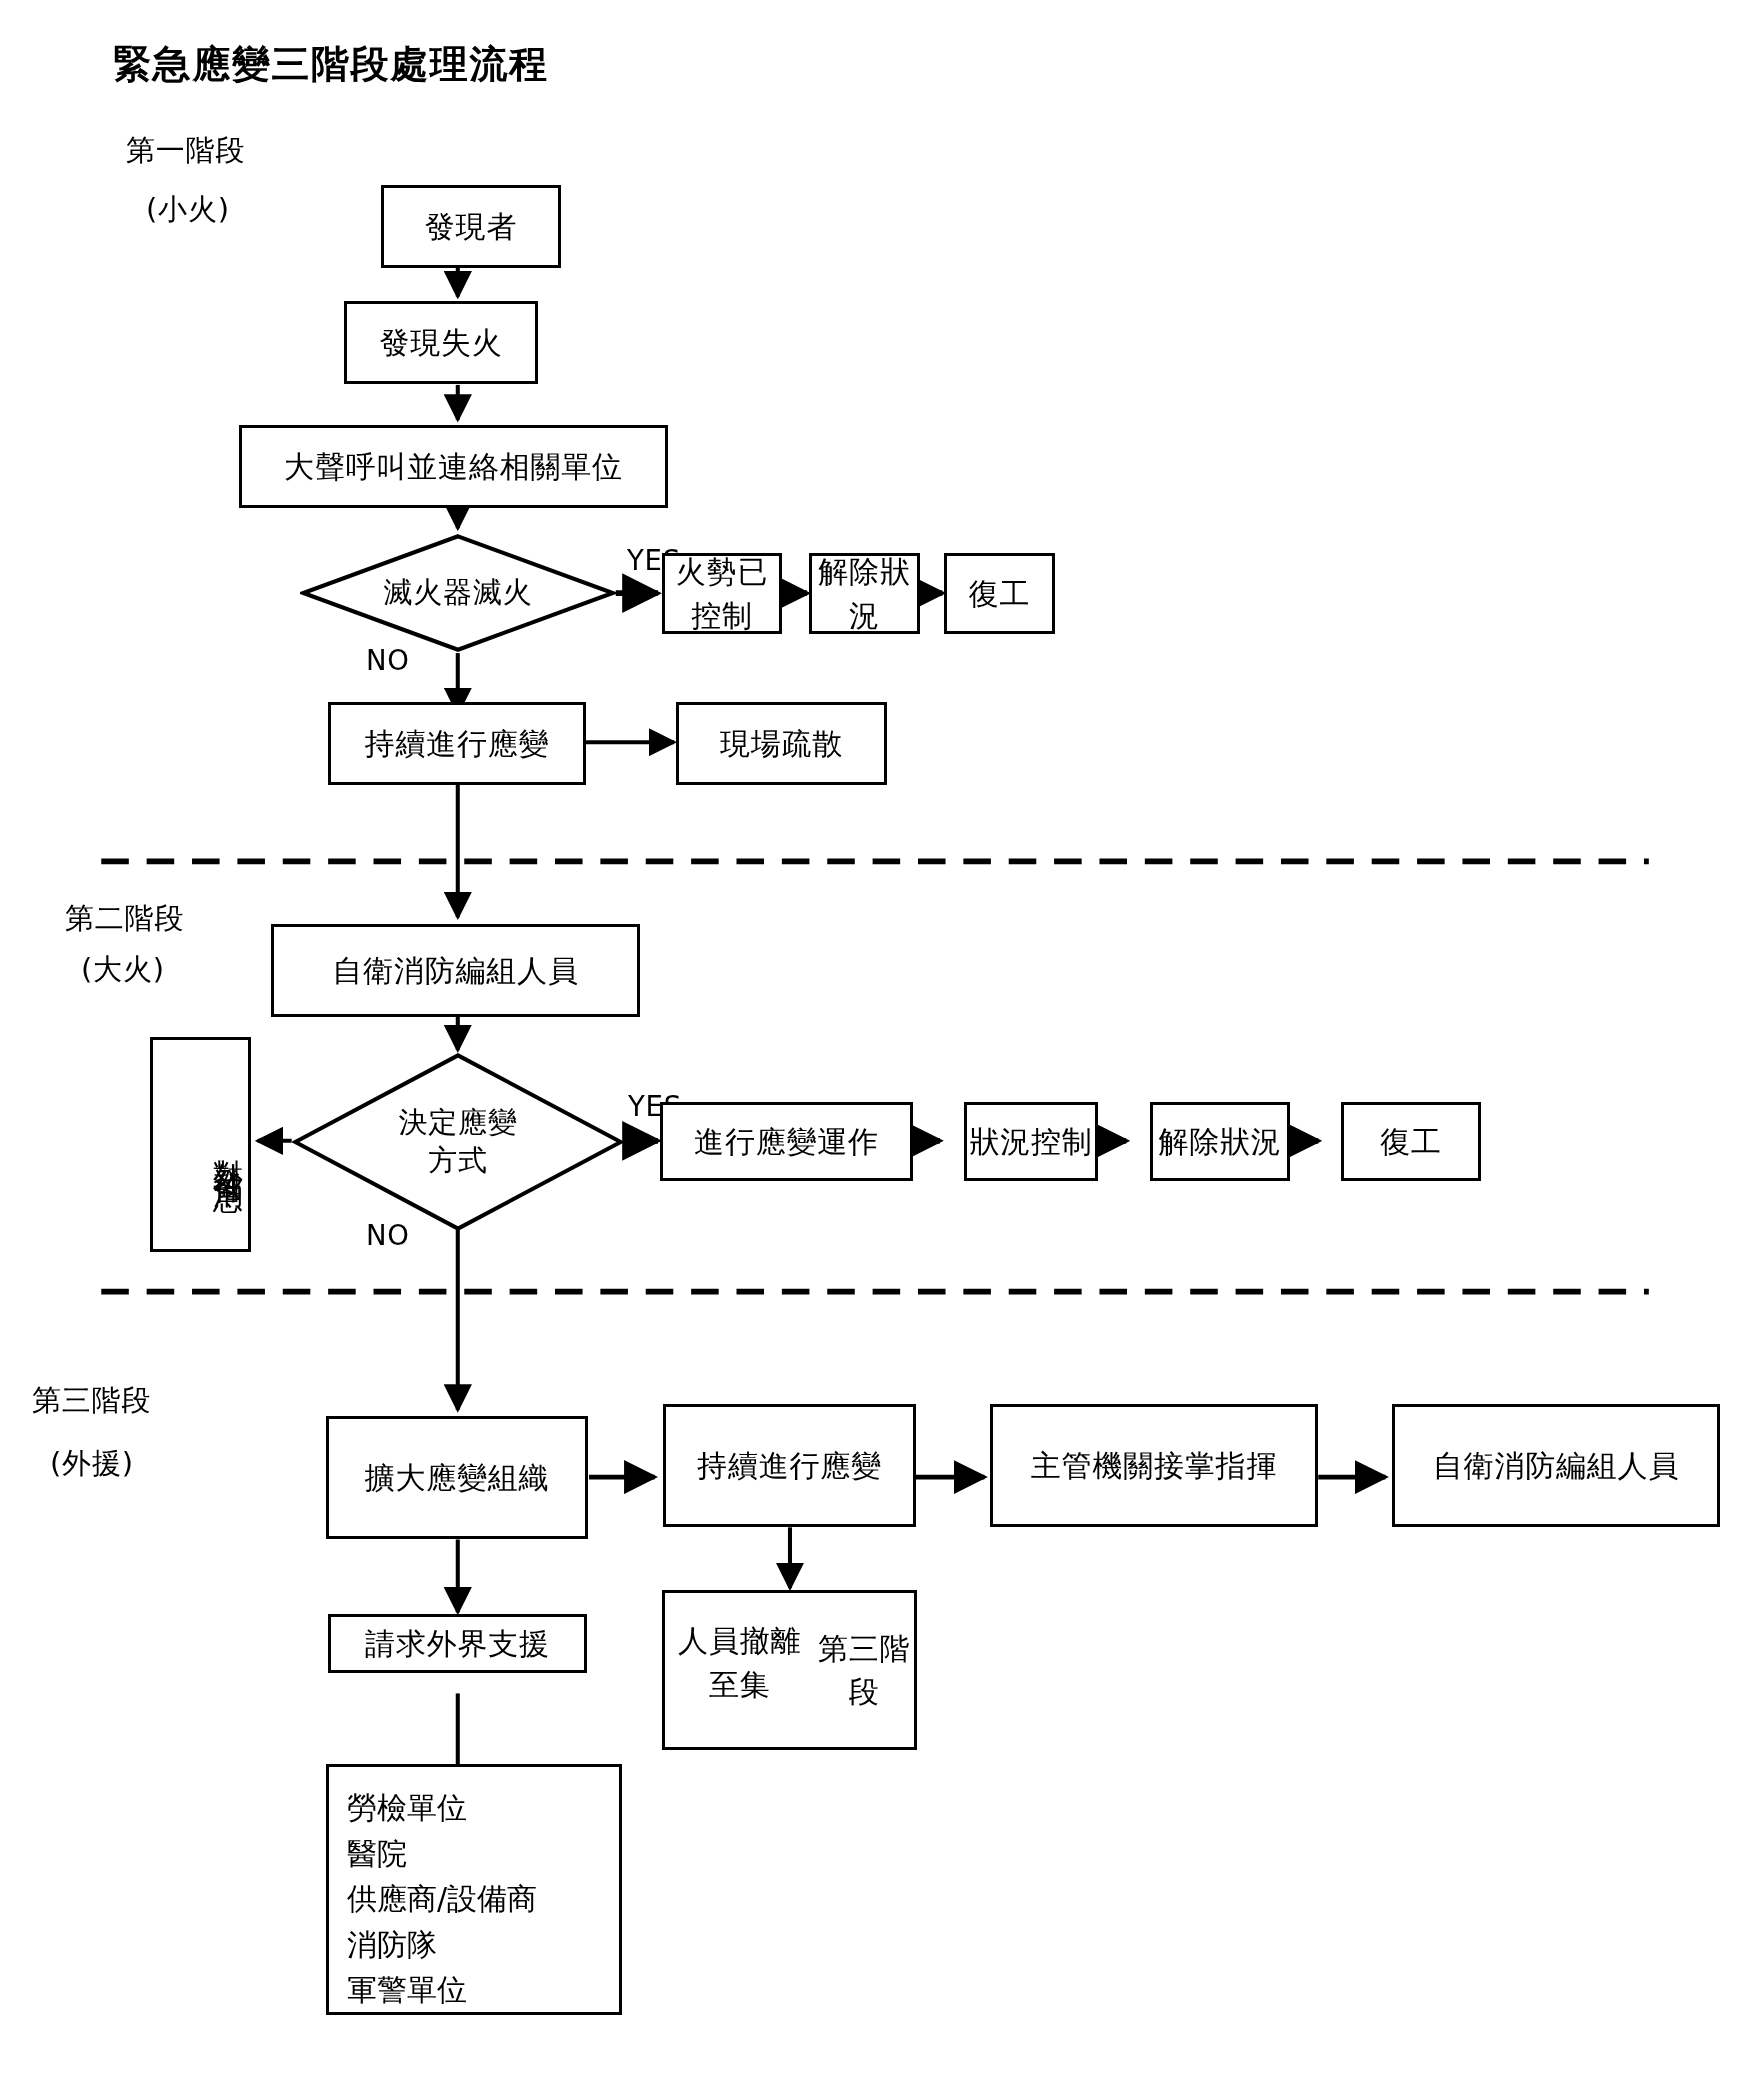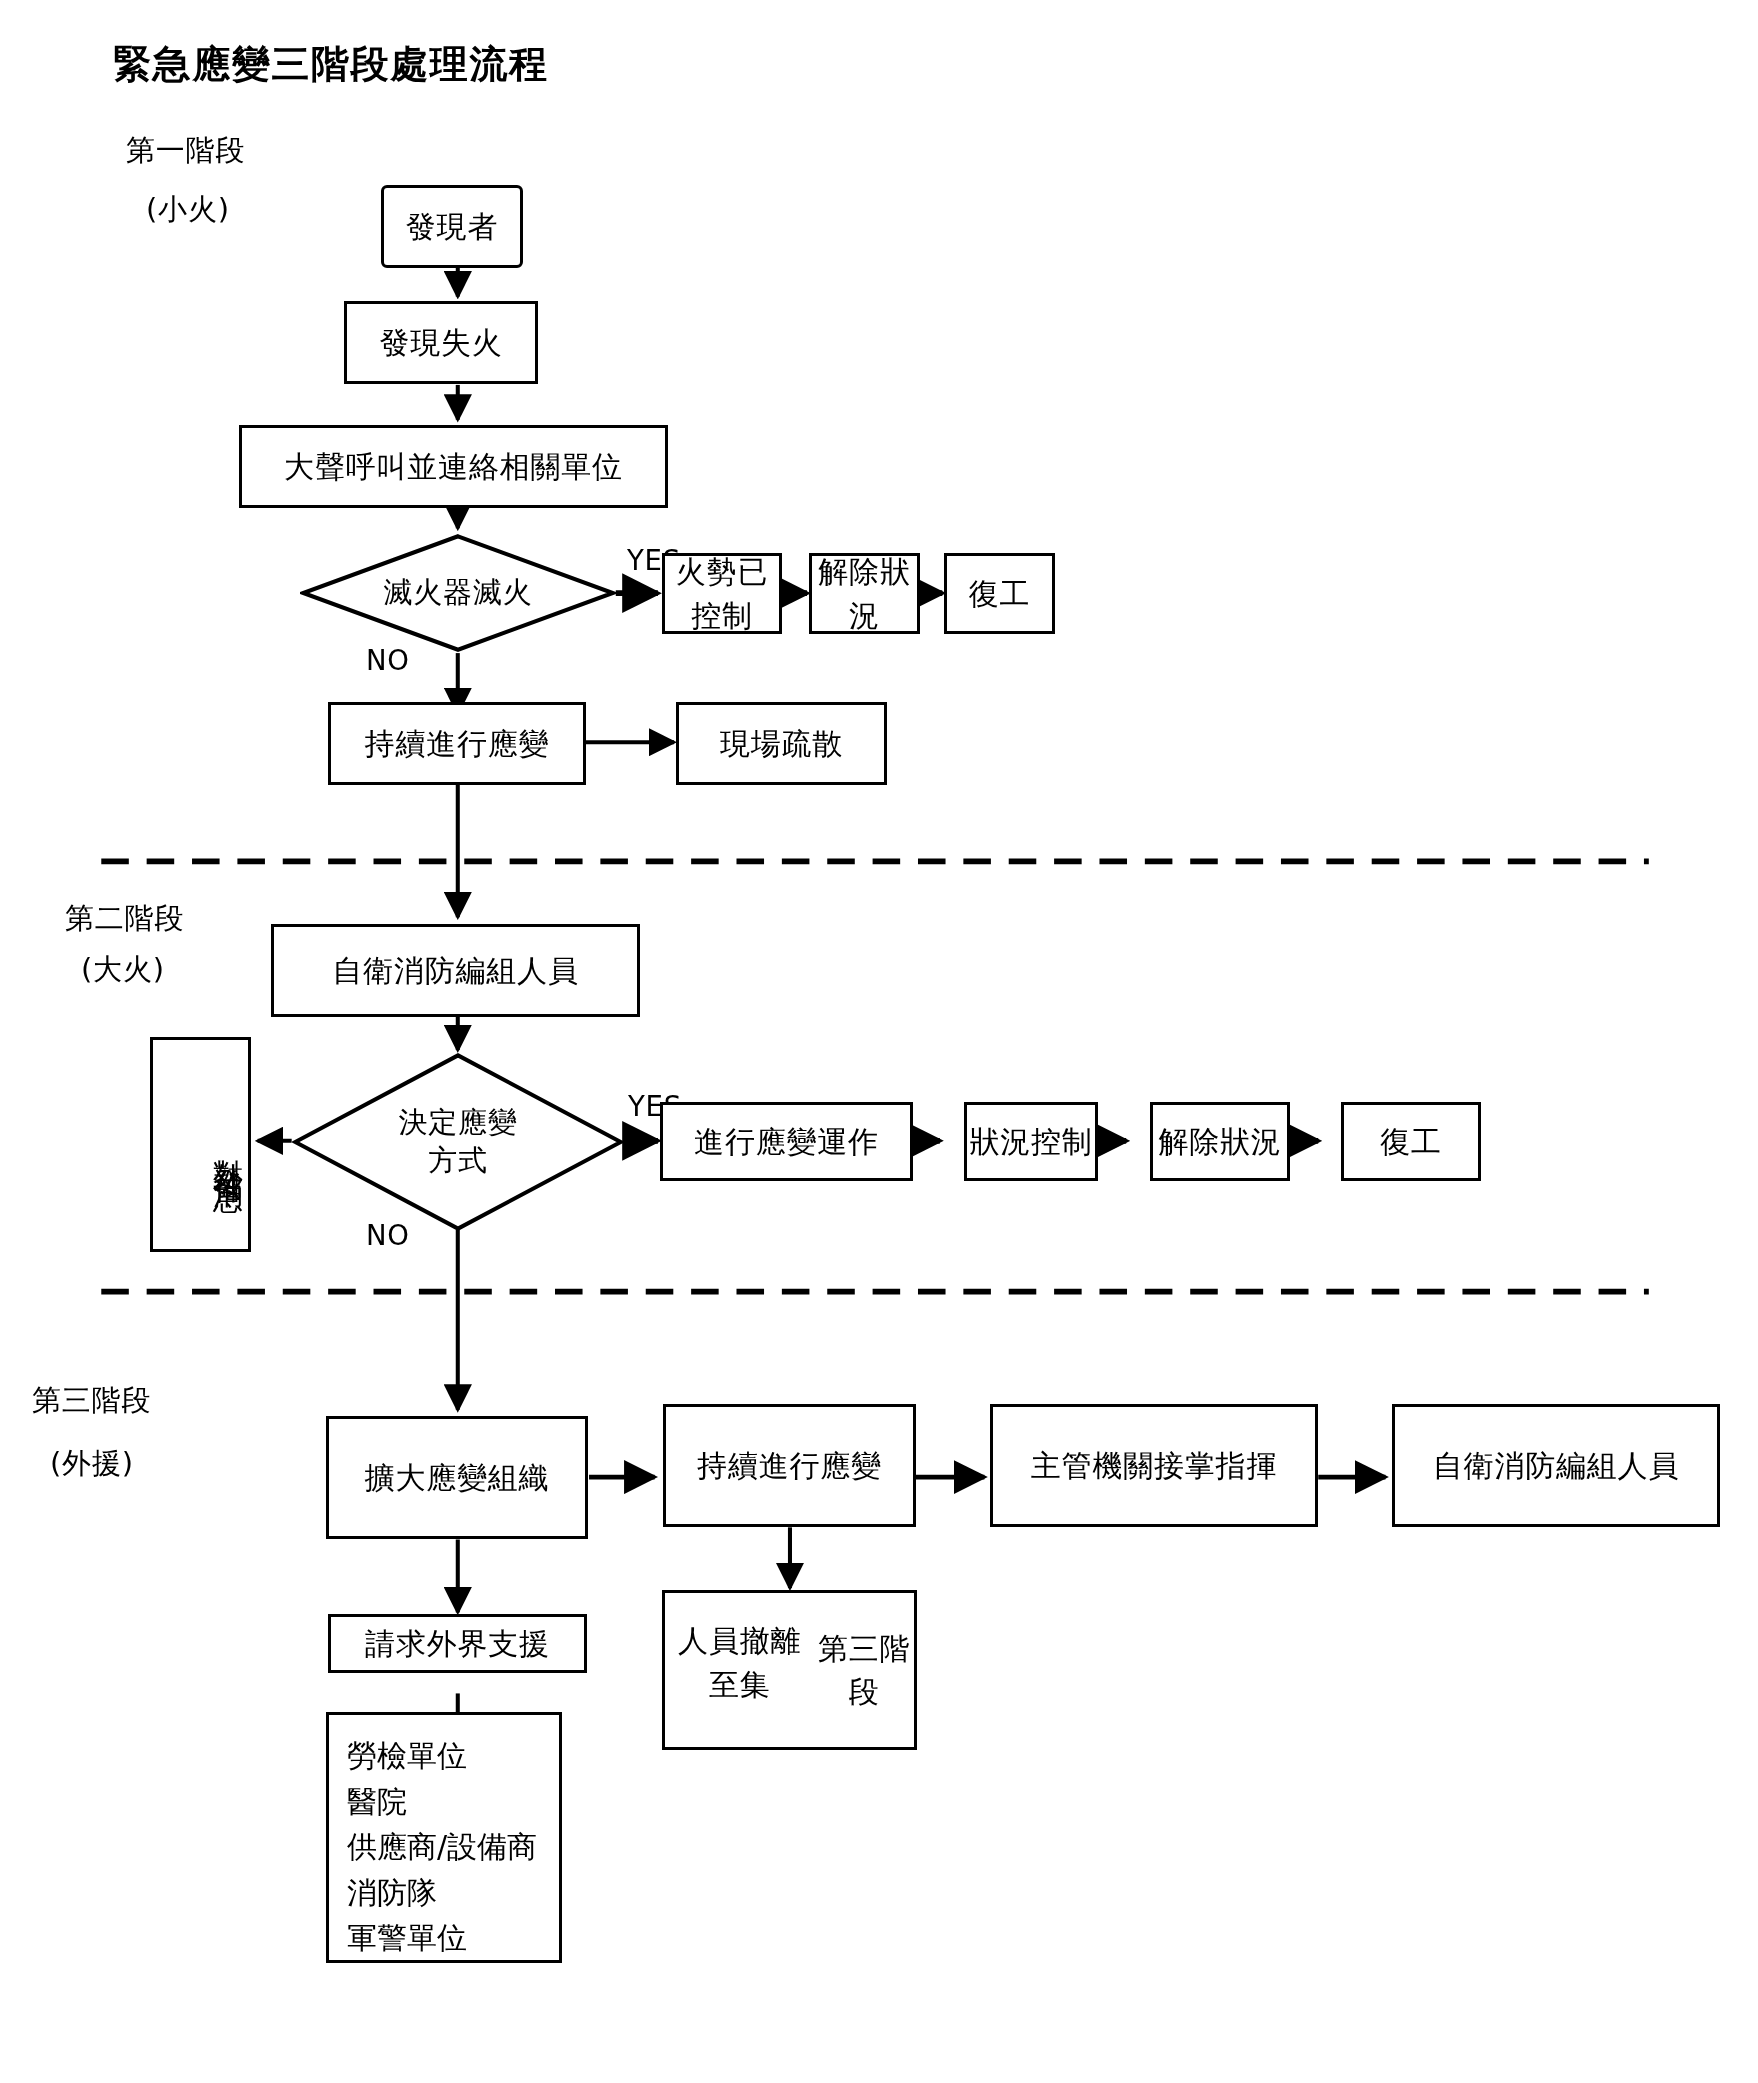--- a/index.html
+++ b/index.html
@@ -145,21 +145,21 @@
 
   <div class="plain-text" style="left:126px; top:131px;">第一階段</div>
   <div class="plain-text" style="left:146px; top:190px;">(小火)</div>
 
   <div class="plain-text" style="left:65px; top:899px;">第二階段</div>
   <div class="plain-text" style="left:81px; top:950px;">(大火)</div>
 
   <div class="plain-text" style="left:32px; top:1381px;">第三階段</div>
   <div class="plain-text" style="left:50px; top:1444px;">(外援)</div>
 
-  <div class="node" style="left:381px; top:185px; width:142px; height:83px;border-radius:6px;">發現者</div>
+  <div class="node" style="left:381px; top:185px; width:180px; height:83px;">發現者</div>
 
   <div class="node" style="left:344px; top:301px; width:194px; height:83px;">發現失火</div>
 
   <div class="node" style="left:239px; top:425px; width:429px; height:83px;">大聲呼叫並連絡相關單位</div>
 
   <div class="diamond-wrap" style="left:300px; top:533px; width:316px; height:120px;">
     <svg width="316" height="120" viewBox="0 0 390 148">
       <polygon points="195,4 386,74 195,144 4,74" fill="#fff" stroke="#000" stroke-width="5"></polygon>
     </svg>
     <div class="diamond-label">滅火器滅火</div>
@@ -200,21 +200,21 @@
   <div class="node" style="left:990px; top:1404px; width:328px; height:123px;">主管機關接掌指揮</div>
   <div class="node" style="left:1392px; top:1404px; width:328px; height:123px;">自衛消防編組人員</div>
 
   <div class="node" style="left:328px; top:1614px; width:259px; height:59px;">請求外界支援</div>
 
   <div class="node" style="left:662px; top:1590px; width:255px; height:160px; flex-direction:row;">
     <div style="margin-bottom:14.6px;">人員撤離至集</div>
     <div>第三階段</div>
   </div>
 
-  <div class="node-list" style="left:326px; top:1712px; width:236px; height:251px;">
+  <div class="node-list" style="left:326px; top:1764px; width:296px; height:251px;">
     <div>勞檢單位</div>
     <div>醫院</div>
     <div>供應商/設備商</div>
     <div>消防隊</div>
     <div>軍警單位</div>
   </div>
 
 </div>
 
 

